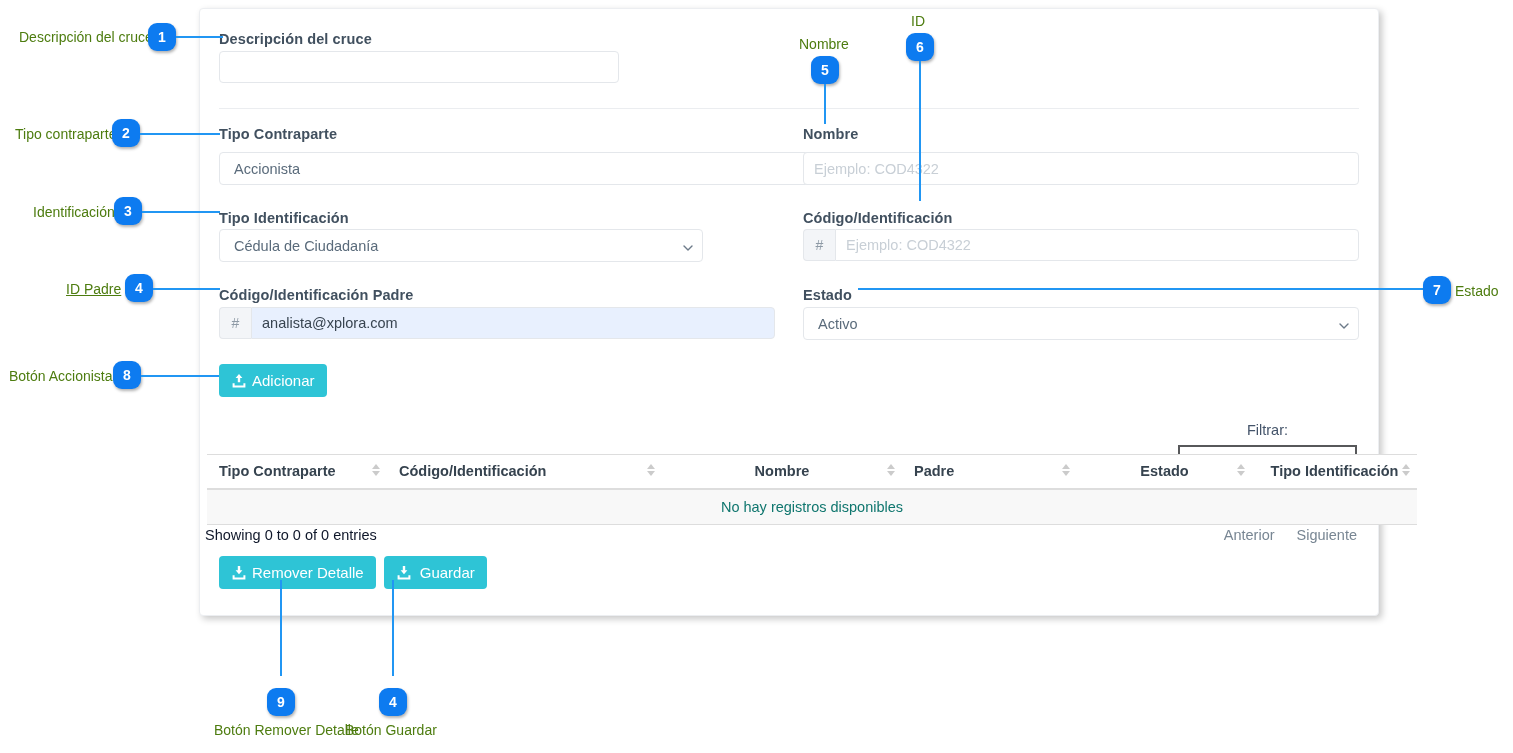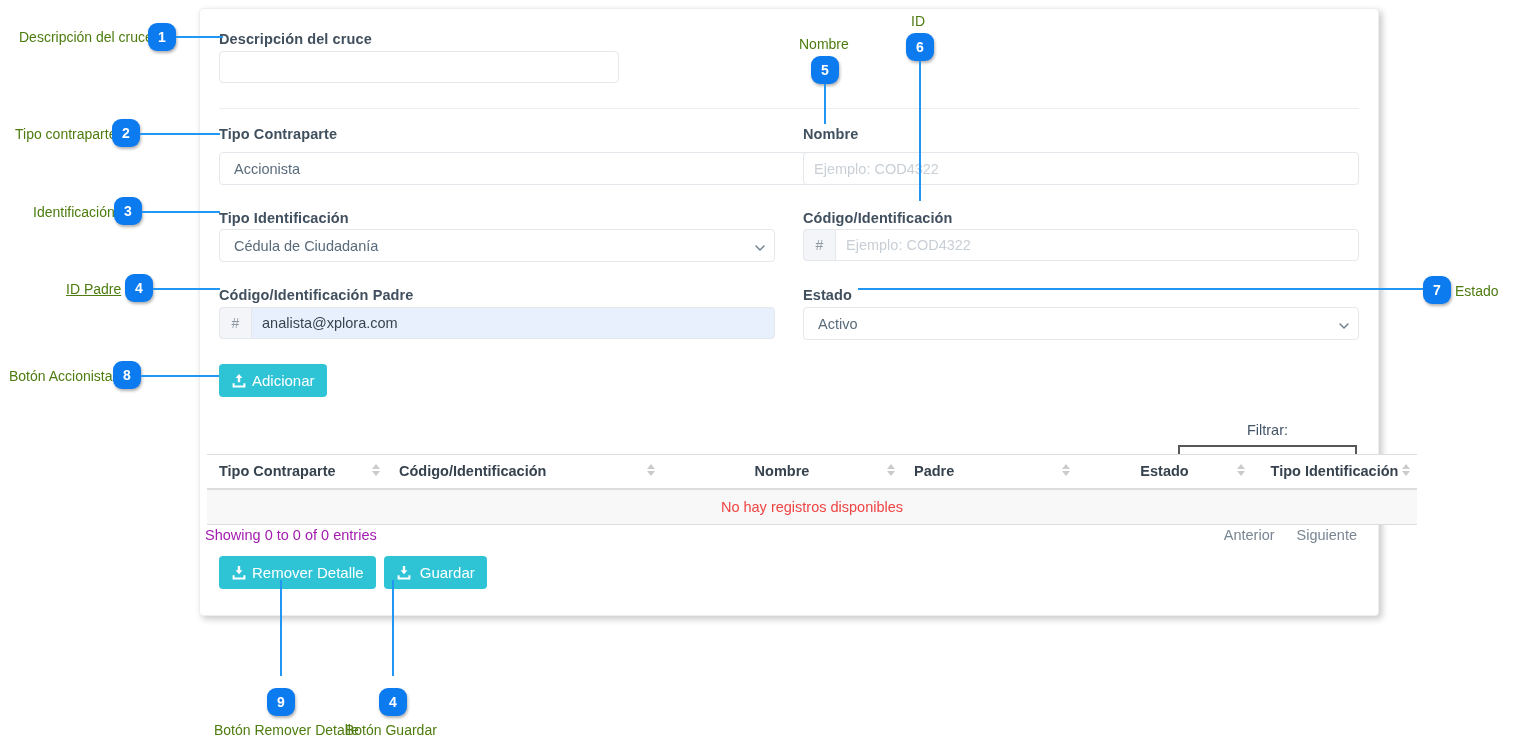--- a/index.html
+++ b/index.html
@@ -190,34 +190,34 @@
     opacity: 0.35;
   }
   .sort-arrows i { display:block; width:0; height:0; border-left:4px solid transparent; border-right:4px solid transparent; }
   .sort-arrows i.up   { border-bottom: 5px solid #6d6d6d; }
   .sort-arrows i.down { border-top: 5px solid #6d6d6d; }
 
   table.dt tbody td {
     background: #f8f8f8;
     border-bottom: 1px solid #dddddd;
     font-size: 14.5px;
-    color: #ef4444;
+    color: #0f766e;
     text-align: center;
     padding: 9px 12px;
   }
 
   .tbl-foot {
     position: absolute;
     left: 5px; right: 21px;
     top: 518px;
     display: flex;
     justify-content: space-between;
     align-items: center;
   }
-  .showing-txt { font-size: 14.5px; color: #a21caf; text-align: center; }
+  .showing-txt { font-size: 14.5px; color: #0f172a; text-align: center; }
   .pager { display: flex; gap: 22px; }
   .pager a { font-size: 14.5px; color: #788693; text-decoration: none; cursor: pointer; }
 
   .bottom-btns {
     position: absolute;
     left: 19px;
     top: 547px;
     display: flex;
     gap: 8px;
   }
@@ -265,21 +265,21 @@
           <option>Accionista</option>
         </select>
         <span class="sel-caret">
           <svg viewBox="0 0 10 10" width="10" height="10">
               <path d="M1 3 L5 7 L9 3" stroke="#6c7a89" stroke-width="1.4" fill="none" stroke-linecap="round" stroke-linejoin="round"></path>
             </svg>
         </span>
       </div>
 
       <div class="field-label" style="position:absolute;top:201px;left:0;">Tipo Identificación</div>
-      <div class="sel-wrap" style="position:absolute;top:220px;left:0;width:556px;">
+      <div class="sel-wrap" style="position:absolute;top:220px;left:0;width:484px;">
         <select class="sel-input">
           <option>Cédula de Ciudadanía</option>
         </select>
         <span class="sel-caret">
           <svg viewBox="0 0 10 10" width="10" height="10">
               <path d="M1 3 L5 7 L9 3" stroke="#6c7a89" stroke-width="1.4" fill="none" stroke-linecap="round" stroke-linejoin="round"></path>
             </svg>
         </span>
       </div>
 

